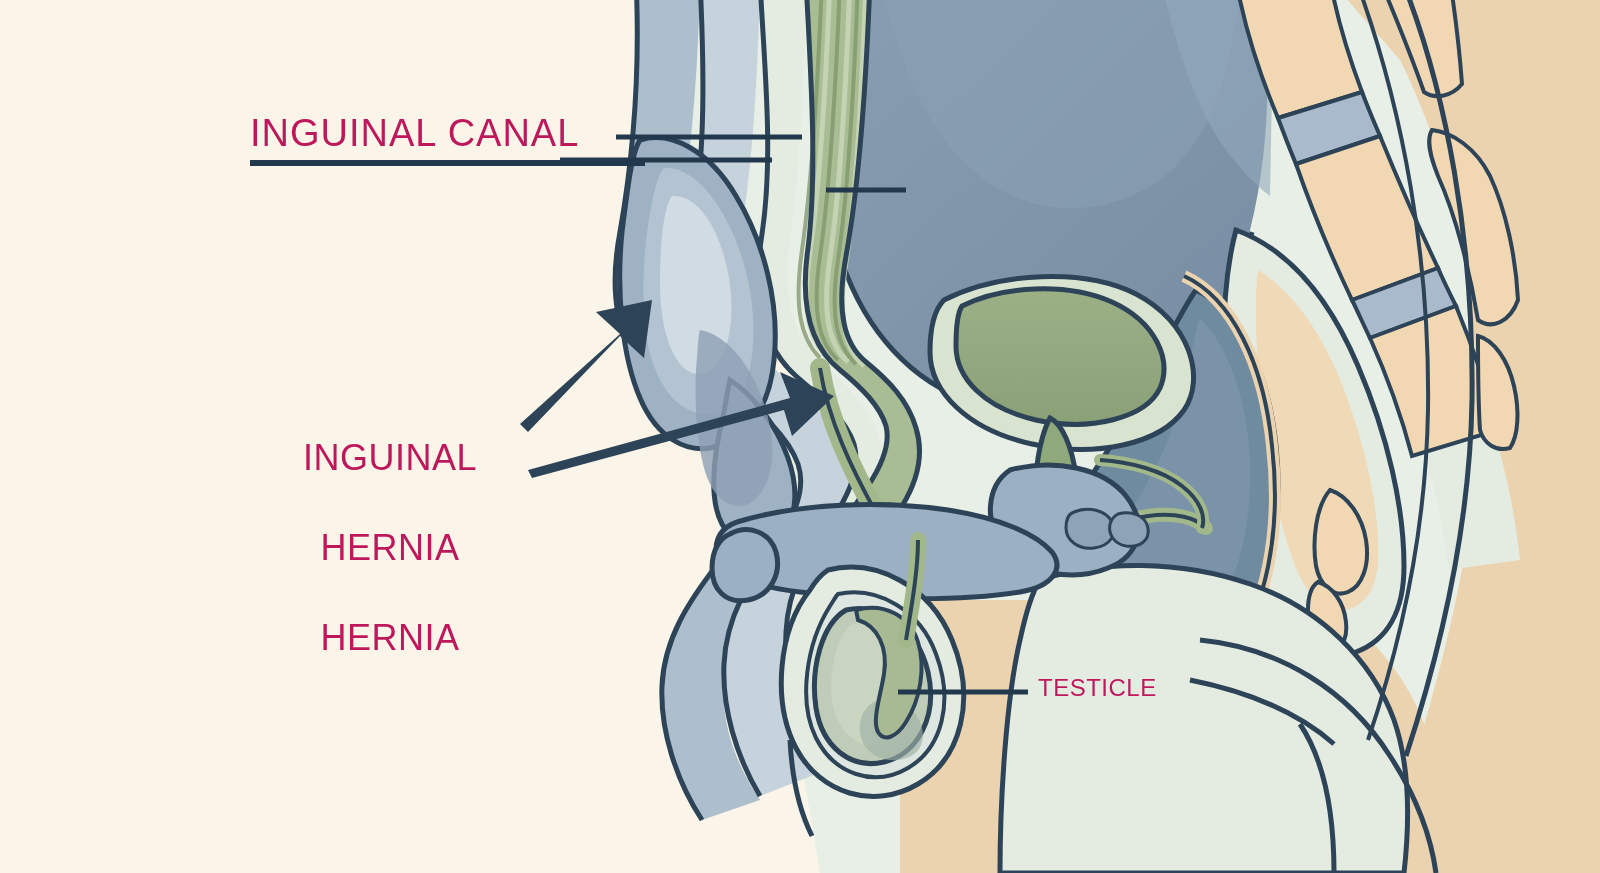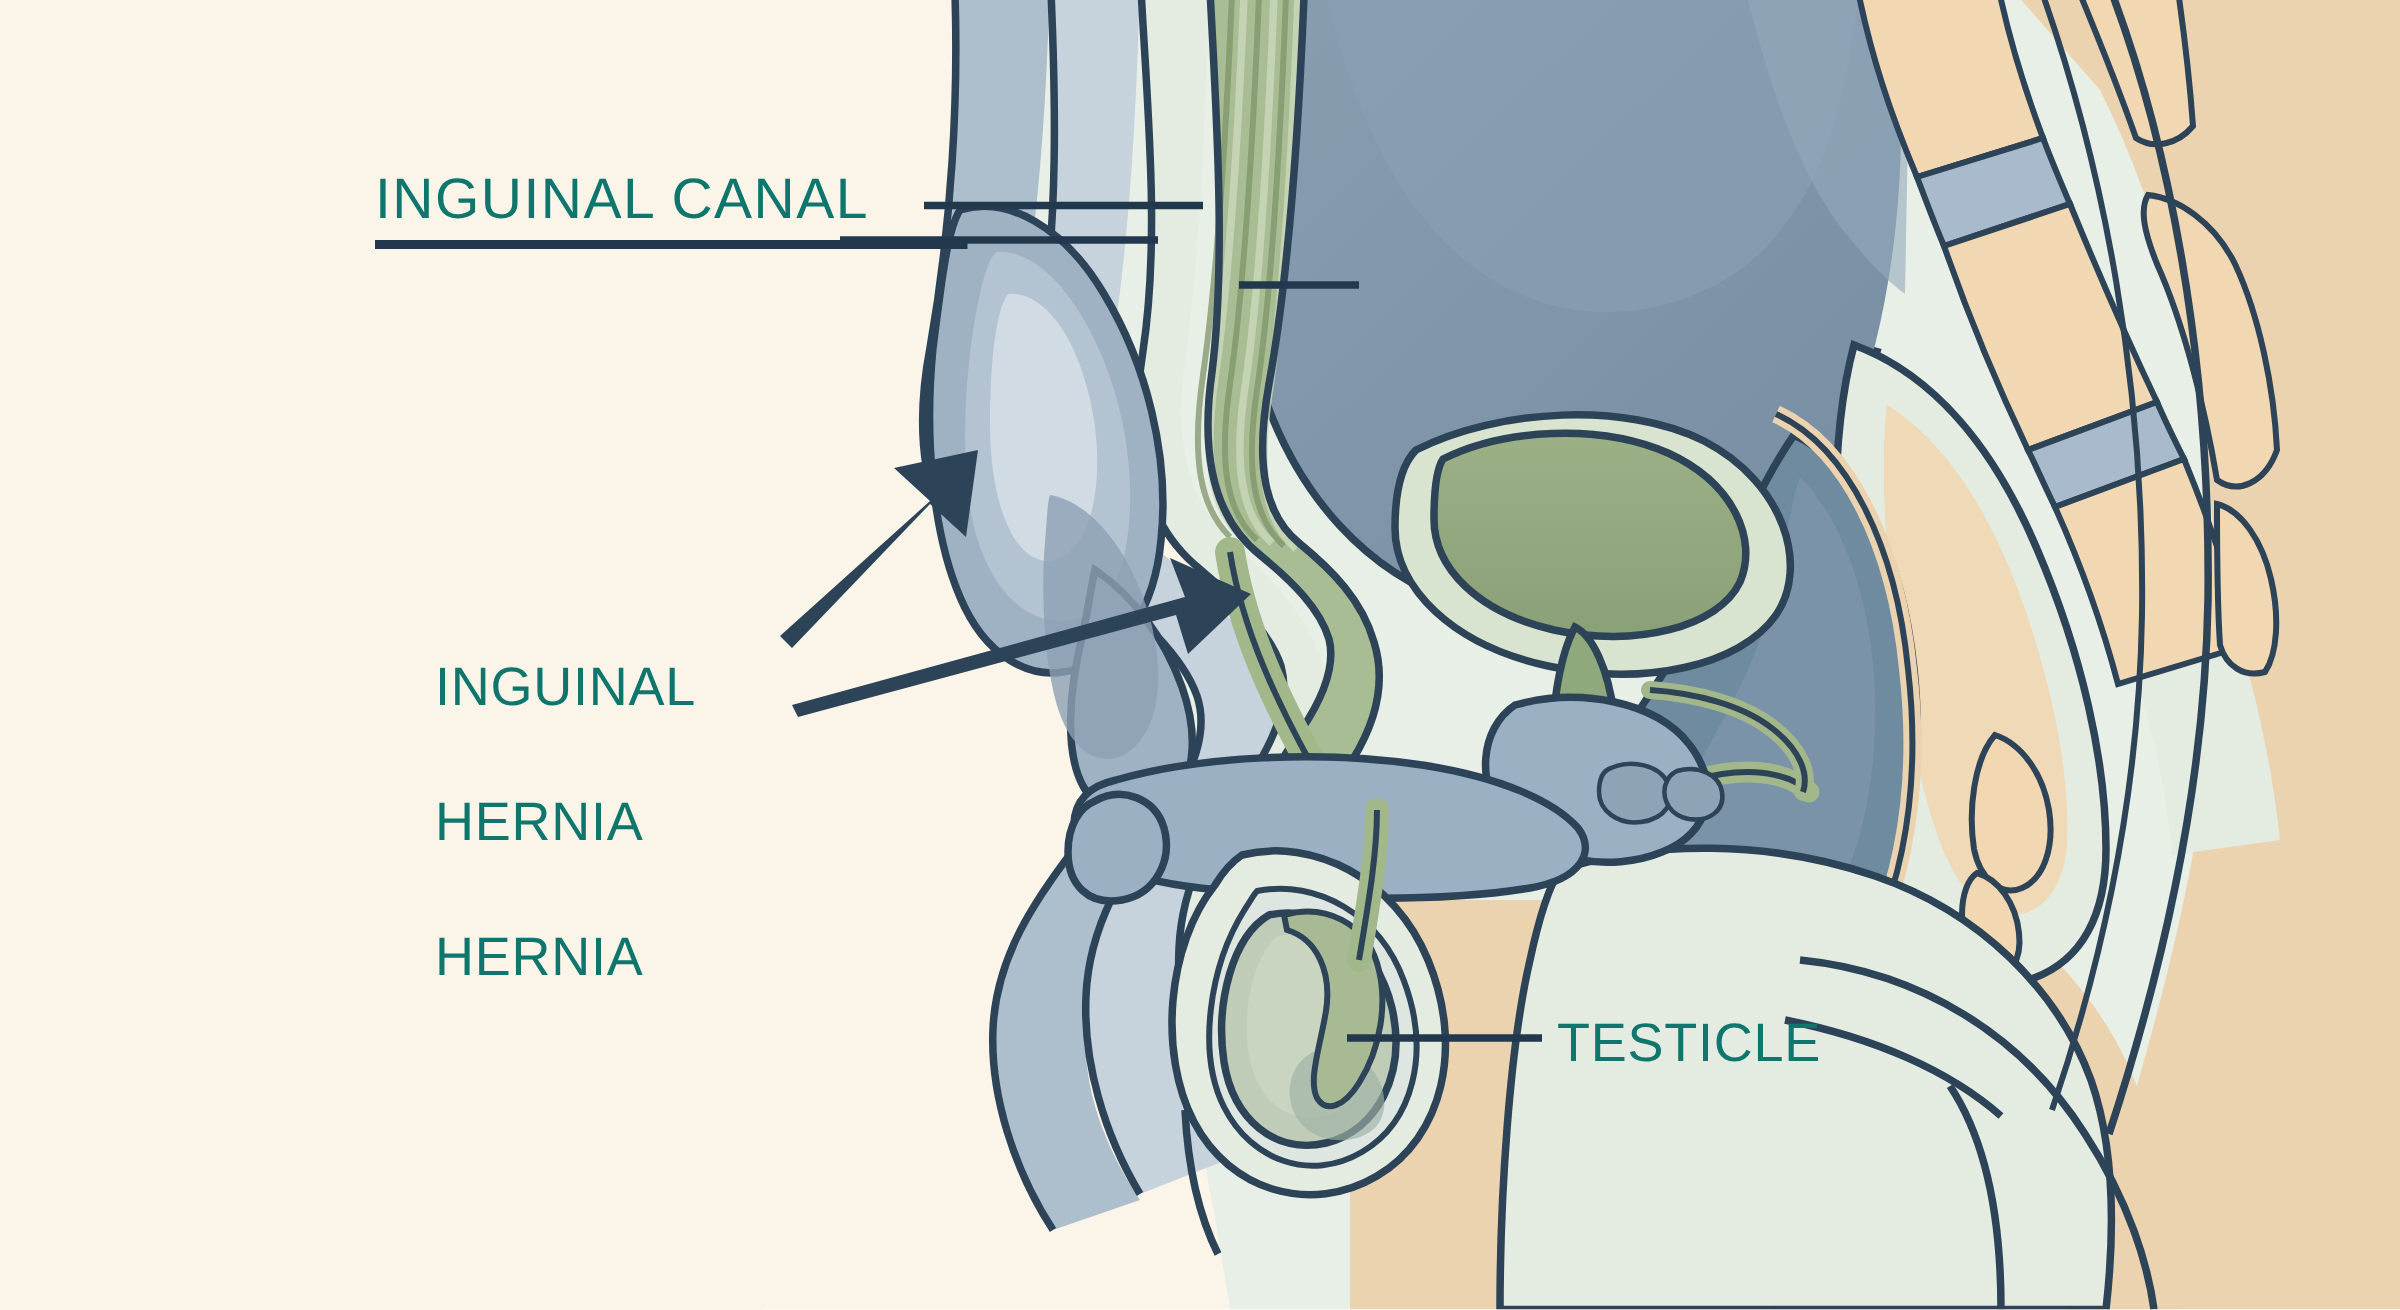--- a/index.html
+++ b/index.html
@@ -17,21 +17,21 @@
   }
   #art {
     position: absolute;
     left: 0;
     top: 0;
     width: 1600px;
     height: 873px;
   }
   .lbl {
     position: absolute;
-    color: #0f766e;
+    color: #be185d;
     font-family: "Liberation Sans", sans-serif;
     font-weight: 400;
     letter-spacing: 0.5px;
     white-space: pre-line;
     line-height: 1.12;
   }
   #label-inguinal-canal {
     left: 250px;
     top: 112px;
     font-size: 38px;
@@ -40,27 +40,28 @@
   #label-abdominal-muscle {
     left: 912px;
     top: 166px;
     font-size: 36px;
     line-height: 1.22;
   }
   #label-hernia-bulge {
     left: 290px;
     top: 390px;
     font-size: 36px;
+    text-align: center;
     width: 200px;
     line-height: 1.25;
   }
   #label-testicle {
     left: 1038px;
     top: 675px;
-    font-size: 36px;
+    font-size: 24px;
     letter-spacing: 0.5px;
   }
 </style>
 </head>
 <body>
 
 <div id="canvas">
 
   <svg id="art" viewBox="0 0 1600 873" xmlns="http://www.w3.org/2000/svg">
 

